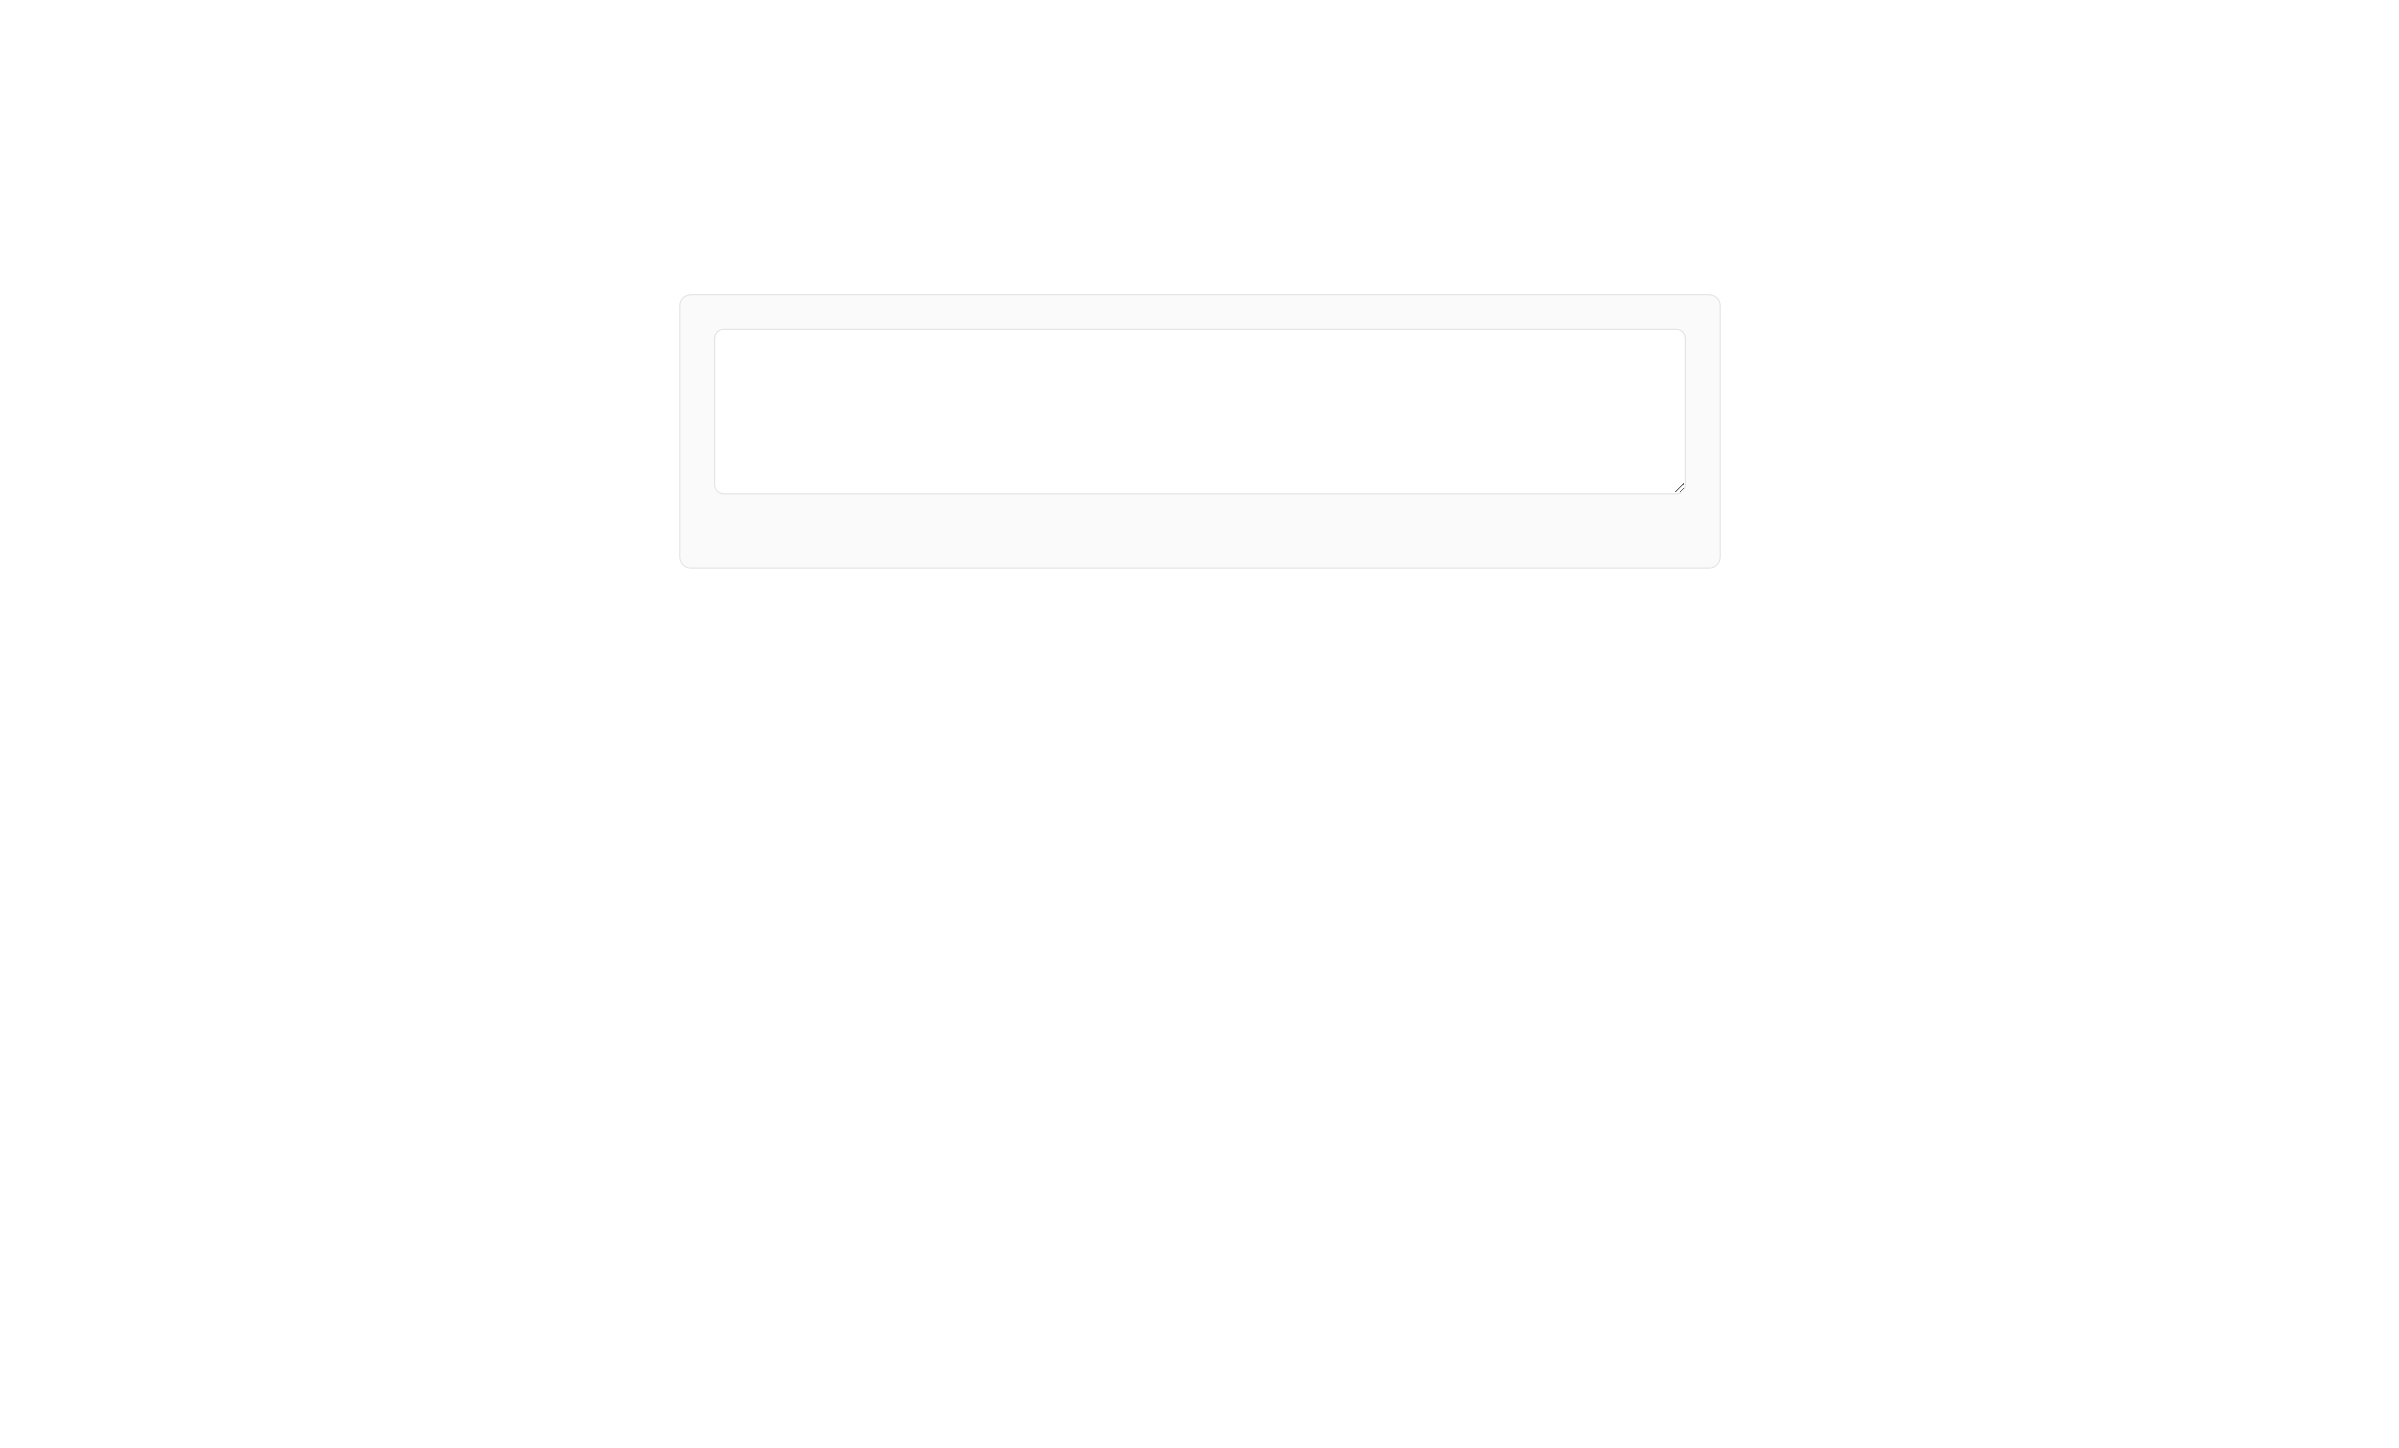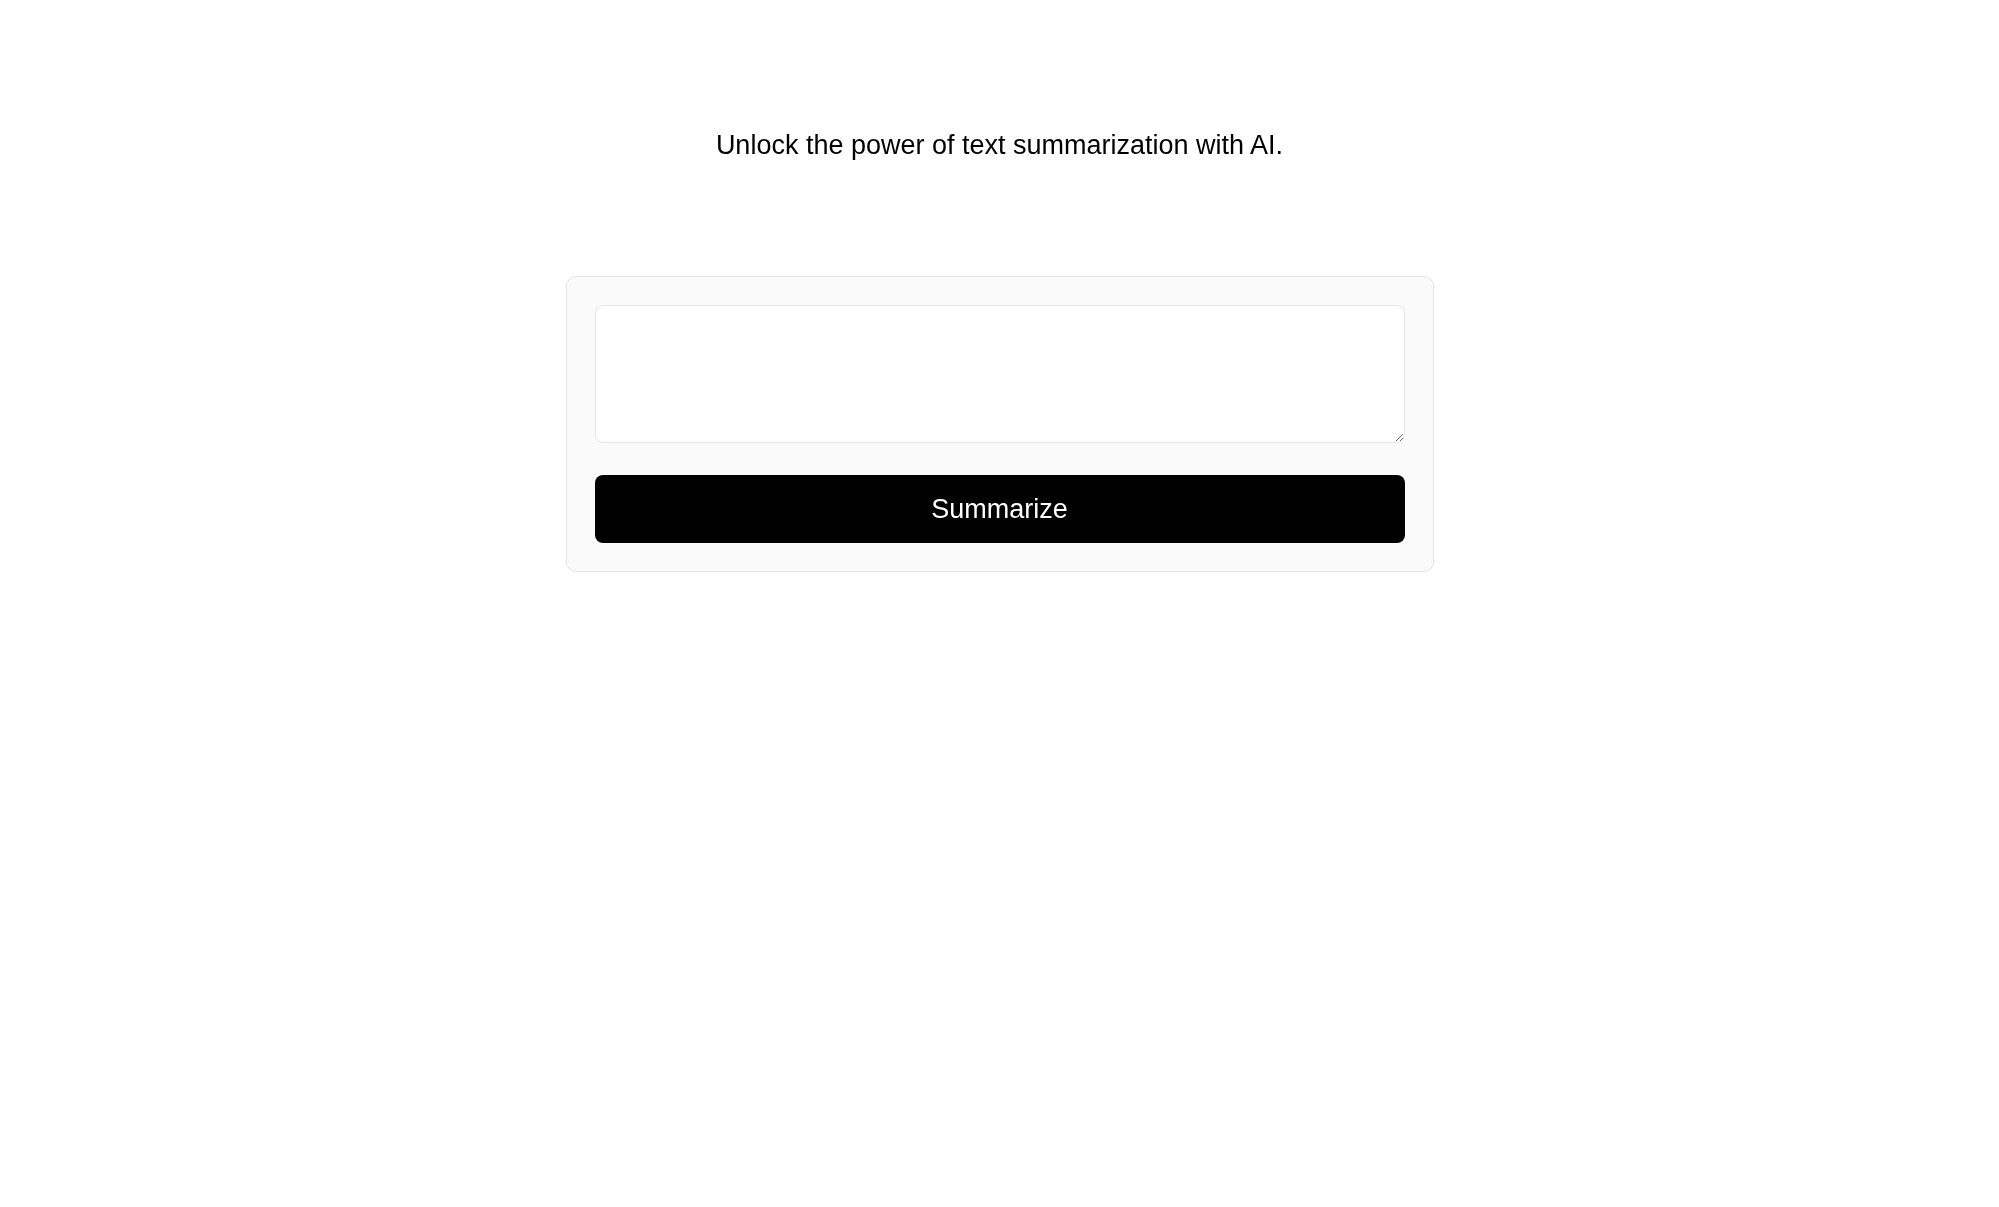--- a/index.html
+++ b/index.html
@@ -70,19 +70,17 @@
       font-size: 27px;
       font-weight: 400;
       cursor: pointer;
       font-family: inherit;
     }
   </style>
 </head>
 <body>
 
 <div class="header">
-  <p class="subtitle">Unlock the power of text summarization with AI.</p>
 </div>
 
 <div class="card">
   <textarea class="textarea" value="" style=""></textarea>
-  <button class="button">Summarize</button>
 </div>
 
 </body></html>

